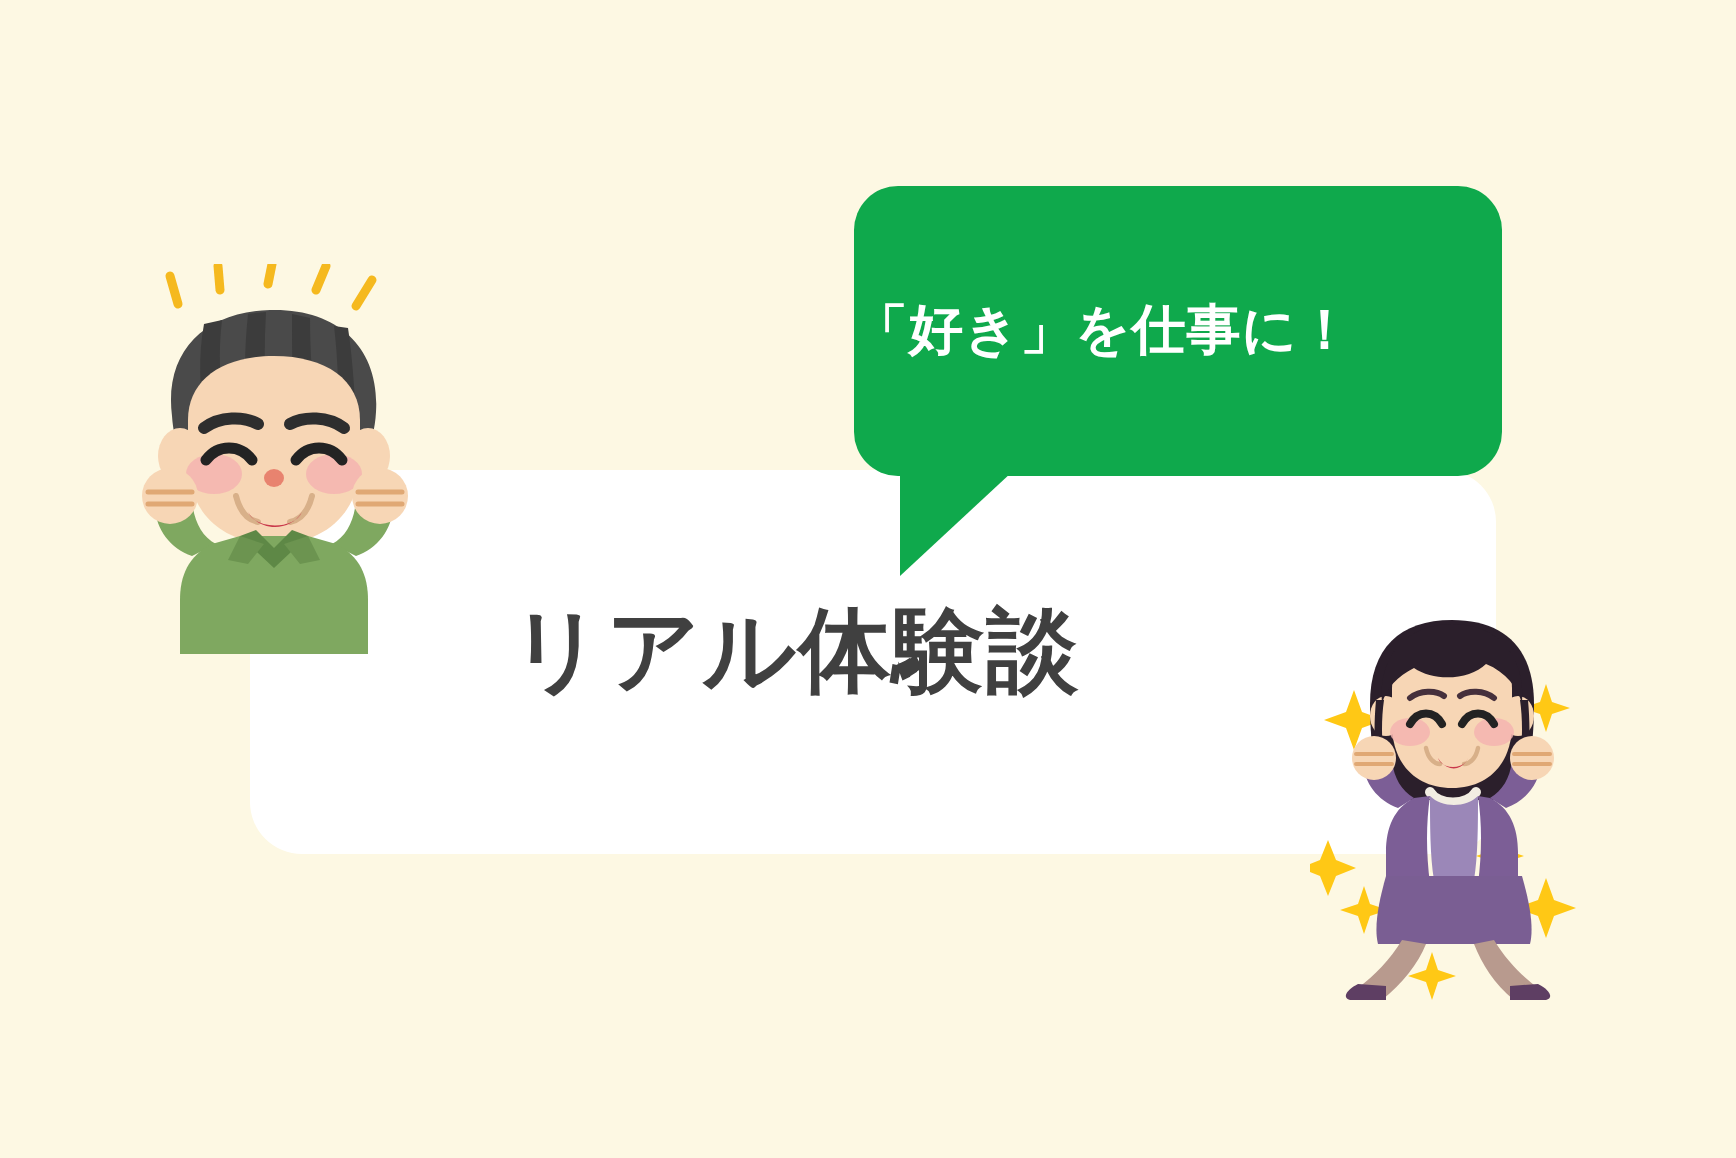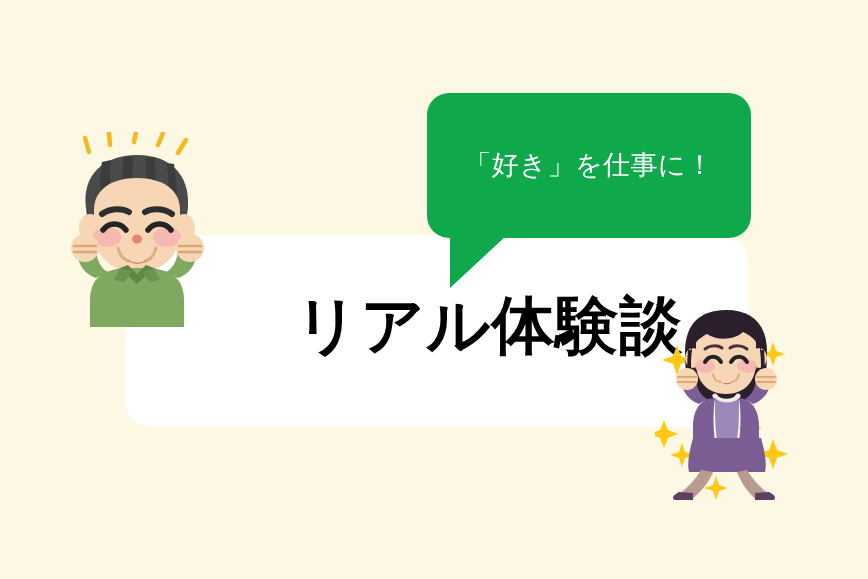--- a/index.html
+++ b/index.html
@@ -36,30 +36,30 @@
     position:absolute;inset:0;background:#0FA94C;border-radius:22px;
   }
   .bubble-tail{
     position:absolute;left:23px;top:143px;width:0;height:0;z-index:6;
     border-left:0 solid transparent;
     border-right:56px solid transparent;
     border-top:52px solid #0FA94C;
   }
   .bubble-text{
     position:absolute;inset:0;display:flex;flex-direction:column;
-    align-items:center;justify-content:center;gap:20px;z-index:7;
-    color:#FFFFFF;font-size:27px;font-weight:normal;line-height:1.1;
+    align-items:flex-start;justify-content:center;gap:20px;z-index:7;
+    color:#FFFFFF;font-size:27px;font-weight:bold;line-height:1.1;
     letter-spacing:.5px;
   }
 
   
   .title{
     position:absolute;left:255px;top:286px;width:400px;height:78px;z-index:8;
-    color:#000000;font-size:63px;font-weight:bold;line-height:78px;
-    letter-spacing:1px;white-space:nowrap;margin-left:40px;
+    color:#404040;font-size:46px;font-weight:bold;line-height:78px;
+    letter-spacing:1px;white-space:nowrap;
   }
 
   
   .illus{position:absolute;z-index:9;}
   .illus svg{display:block;}
   .man{left:66px;top:132px;width:150px;height:195px;}
   .woman{left:655px;top:300px;width:145px;height:200px;}
 </style>
 </head>
 <body>

